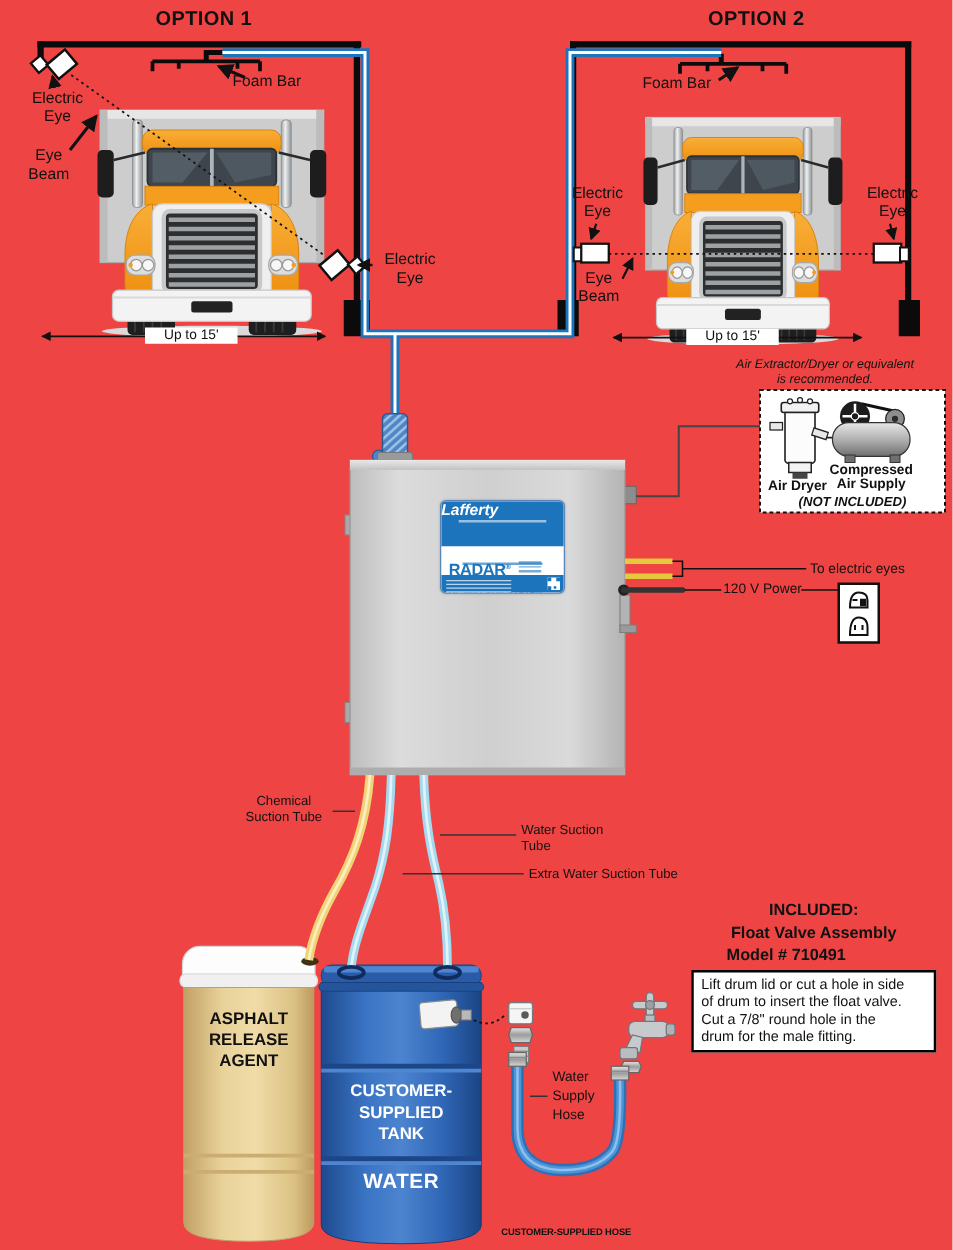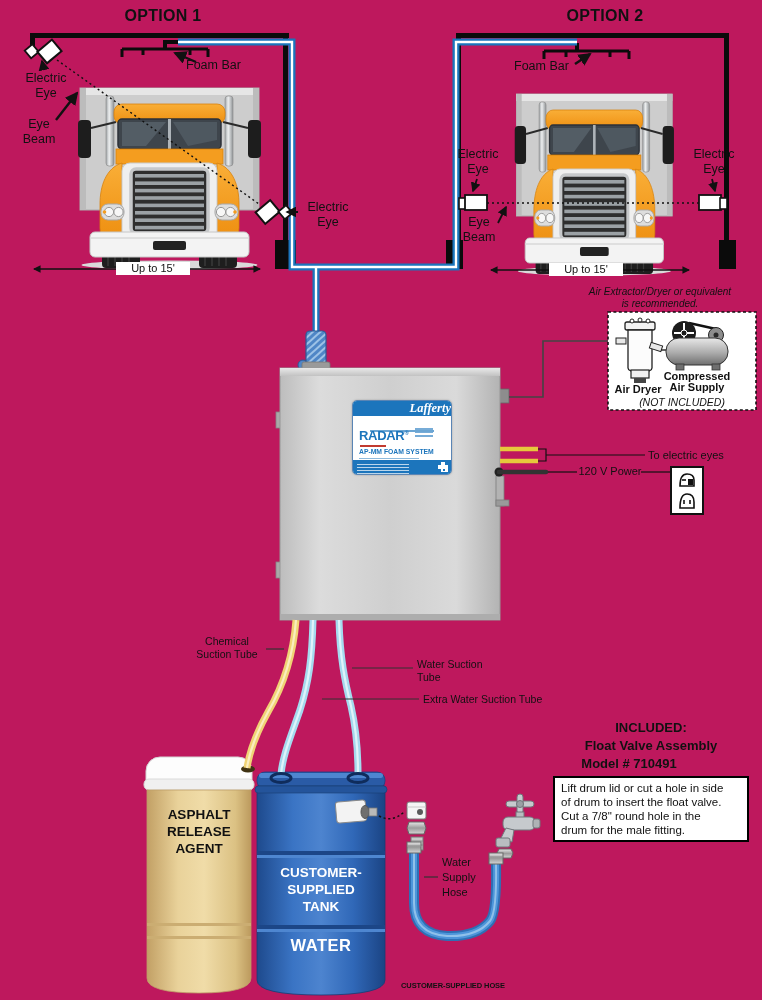--- a/index.html
+++ b/index.html
@@ -1,40 +1,40 @@
 <!DOCTYPE html>
 <html><head>
 <meta charset="utf-8">
 <style>
   html,body{margin:0;padding:0;background:#fff;}
-  #stage{position:relative;width:762px;height:1000px;background:#be185d;overflow:hidden;
+  #stage{position:relative;width:762px;height:1000px;background:#ef4444;overflow:hidden;
          font-family:"Liberation Sans", sans-serif;color:#111;}
   #art{position:absolute;left:0;top:0;}
   .lbl{position:absolute;white-space:pre-line;color:#111;line-height:1.18;}
   .c{text-align:center;}
   .title{font-size:16px;font-weight:800;letter-spacing:.3px;}
   .mid{font-size:12.5px;line-height:15px;}
   .sol{font-size:13.5px;font-weight:600;}
   .dim{font-size:11px;background:#fff;padding:0 3px;}
   .small{font-size:10.5px;line-height:13px;}
   .airnote{font-size:10px;font-style:italic;line-height:12px;}
   .airlbl{font-size:11px;font-weight:700;line-height:11px;}
-  .ni{font-size:10.5px;font-weight:400;font-style:italic;}
+  .ni{font-size:10.5px;font-weight:700;font-style:italic;}
   .wire{font-size:11px;}
   .inc{font-size:13px;font-weight:800;}
   .instr{font-size:11.5px;line-height:14px;border:2px solid #000;padding:3px 6px;background:#fff;}
   .drumtxt{font-weight:800;font-size:13.5px;line-height:17px;}
   .white{color:#fff;}
   .water{font-weight:800;font-size:16.5px;color:#fff;letter-spacing:.5px;}
   .cust{font-size:7.5px;font-weight:800;letter-spacing:-.1px;}
   .hoselbl{font-size:11px;line-height:15px;}
   
   .unit-label{position:absolute;left:352px;top:400px;width:98px;height:73px;border-radius:5px;
               overflow:hidden;border:1px solid #5a85b5;background:#fff;box-shadow:0 0 2px rgba(0,0,0,.25);}
-  .ul-head{background:#1C75BC;height:15px;text-align:right;font-family:Liberation Serif, serif;}
+  .ul-head{background:#1C75BC;height:36px;text-align:left;}
   .ul-brand{color:#fff;font-style:italic;font-weight:800;font-size:12.5px;line-height:15px;}
   .ul-tag{margin:0 auto;width:70px;height:2px;background:#fff;opacity:.55;}
   .ul-url{height:6px;text-align:center;padding-top:2px;}
   .ul-url div{display:inline-block;width:64px;height:2px;background:#1C75BC;opacity:.65;}
   .ul-body{padding:2px 6px 0 6px;text-align:left;}
   .ul-radar{color:#1C75BC;font-weight:800;font-size:13px;letter-spacing:-.3px;line-height:13px;display:inline-block;}
   .ul-radar sup{font-size:6px;}
   .ul-bars{display:inline-block;vertical-align:top;margin-left:2px;}
   .ul-bars div{width:18px;height:1.5px;background:#1C75BC;opacity:.6;margin-top:2px;}
   .ul-red{width:26px;height:2px;background:#C23A2F;margin:1px 0 1px 1px;}

